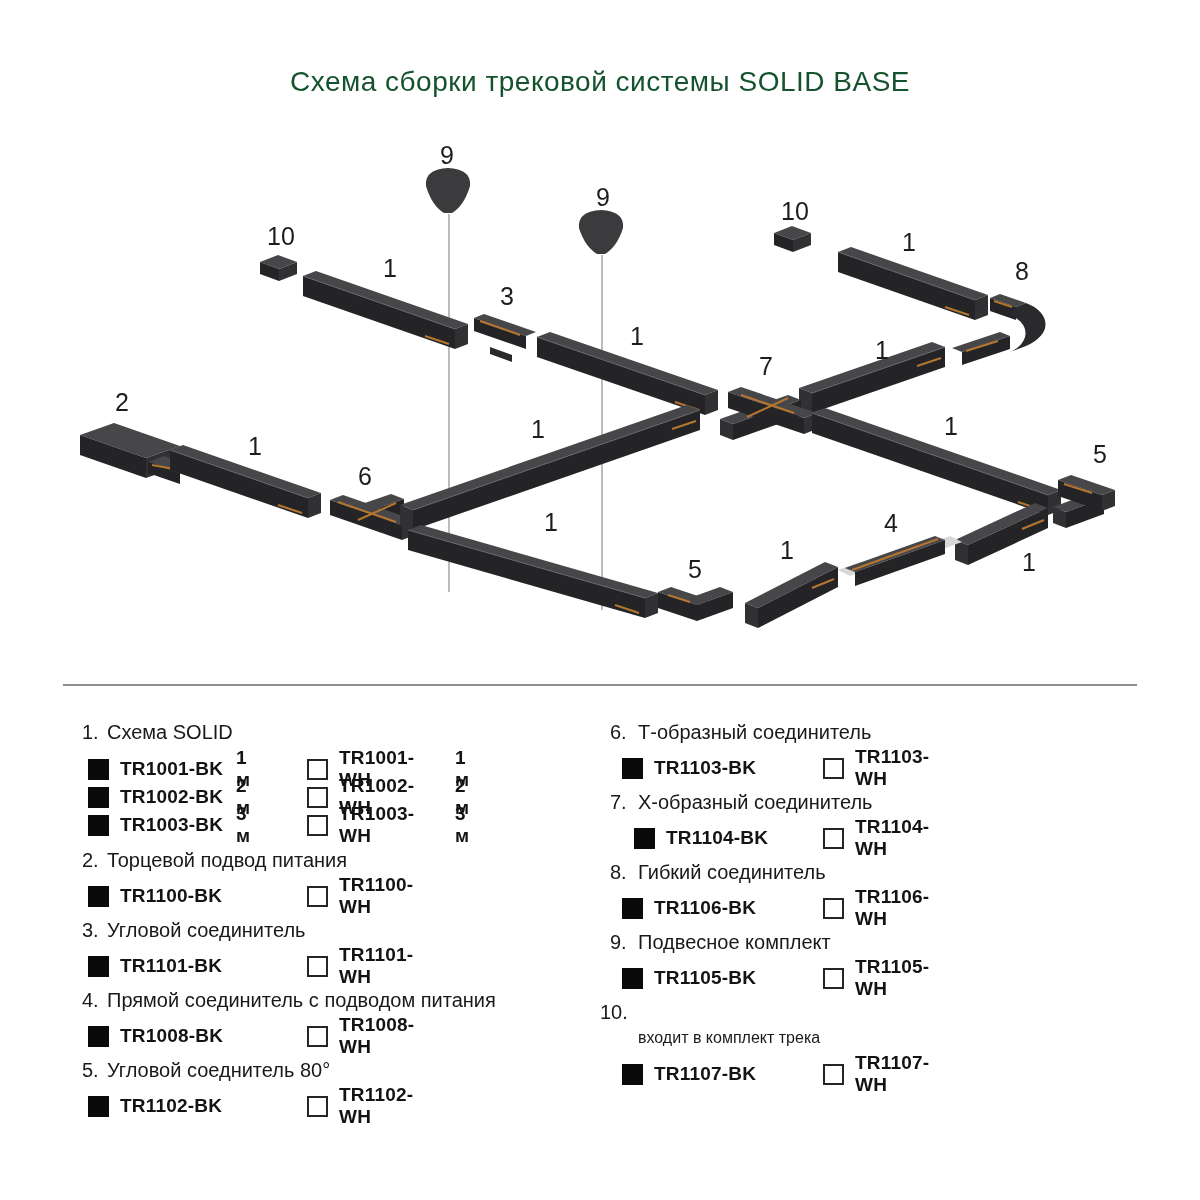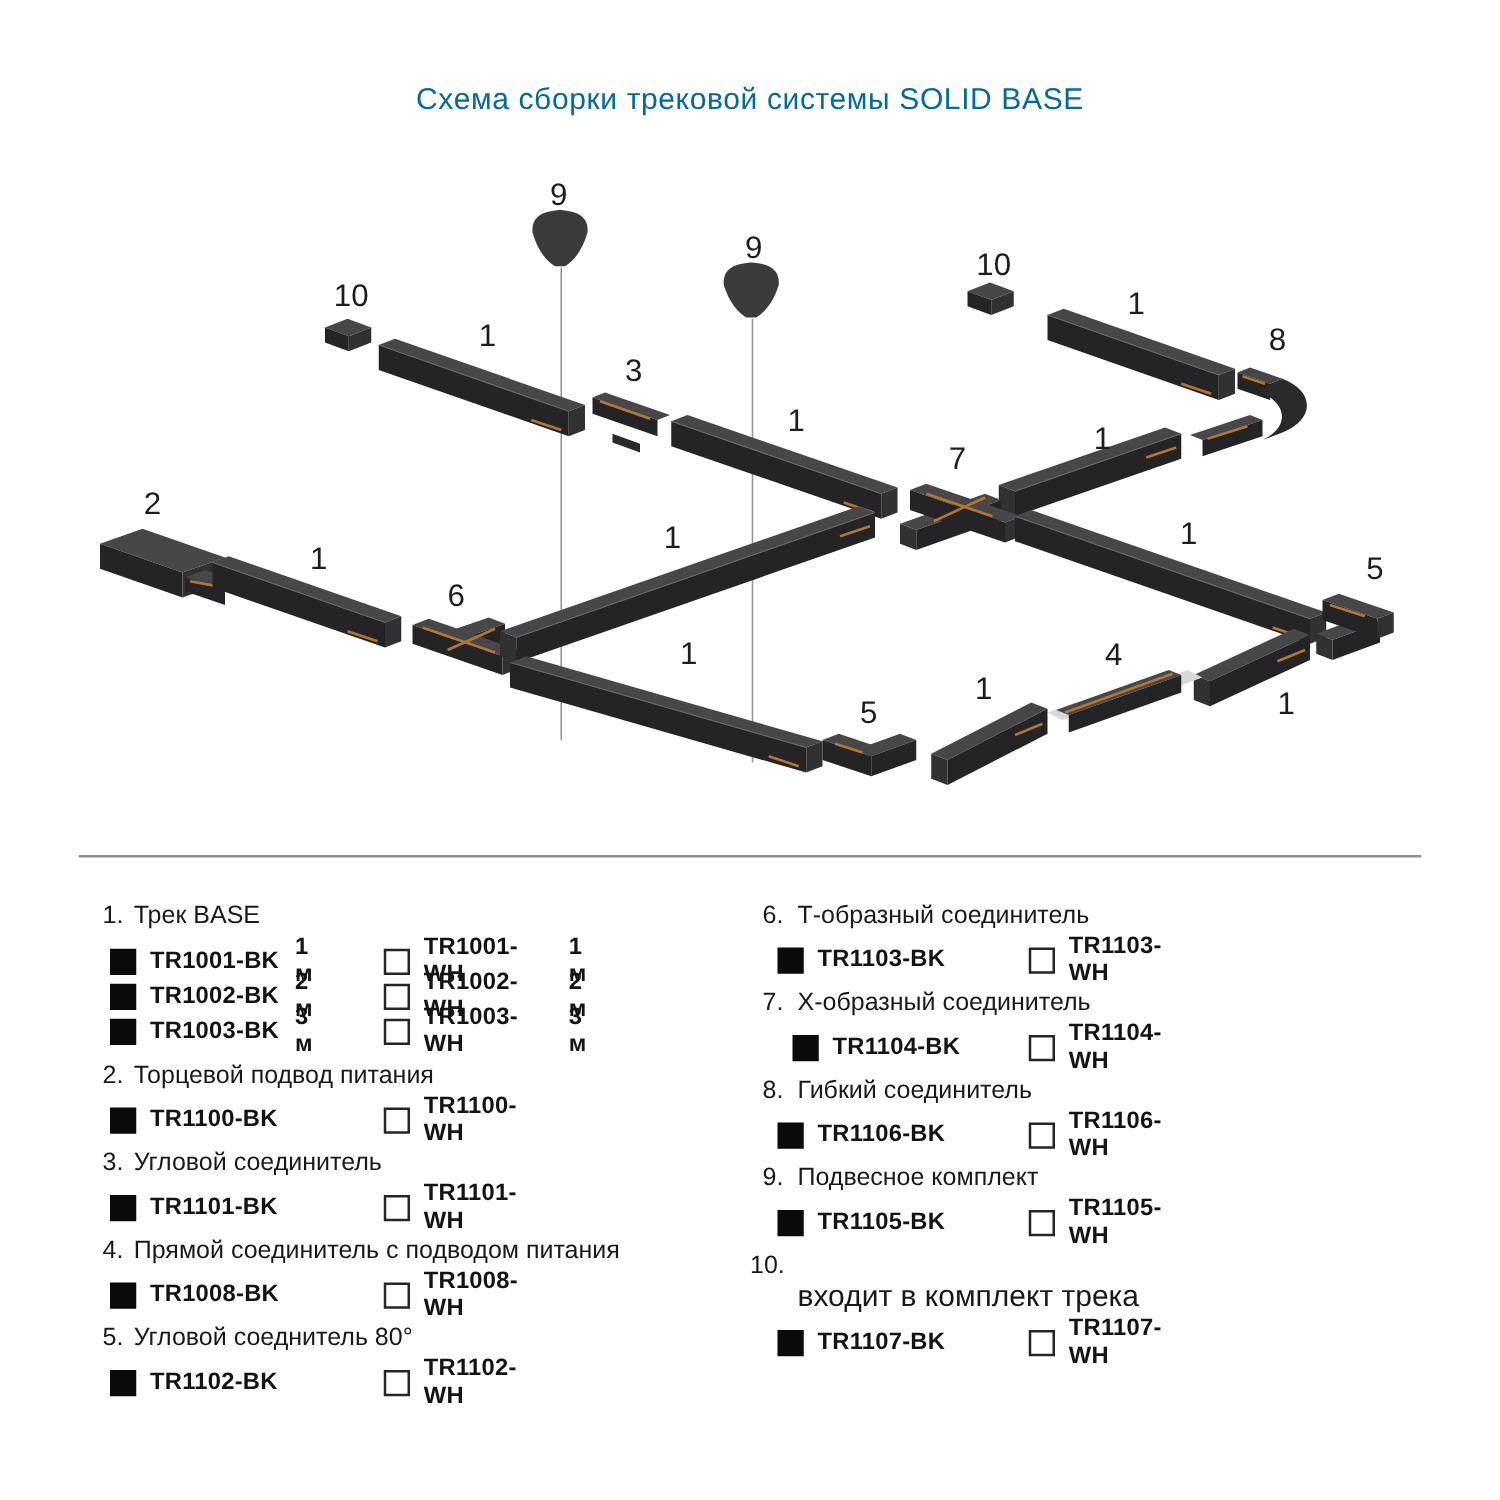--- a/index.html
+++ b/index.html
@@ -1,36 +1,36 @@
 <!DOCTYPE html>
 <html><head>
 <meta charset="utf-8">
 <style>
   html,body{margin:0;padding:0;background:#ffffff;}
   .page{position:relative;width:1200px;height:1200px;background:#fff;overflow:hidden;
         font-family:"Liberation Sans",sans-serif;color:#19191b;}
   .title{position:absolute;top:66px;left:0;width:1200px;text-align:center;
-         font-size:24px;letter-spacing:.5px;color:#0369a1;font-weight:400;}
+         font-size:28px;letter-spacing:.5px;color:#14532d;font-weight:400;}
   .divider{position:absolute;top:684px;left:63px;width:1074px;height:2px;background:#8f8f92;}
   svg.diagram{position:absolute;top:140px;left:0;}
   
   .t{fill:#47474a;} .f{fill:#242427;} .e{fill:#313134;} .d{fill:#2a2a2d;}
   .wing{fill:#d8d8d8;}
   .cu{stroke:#b5762f;stroke-width:2;fill:none;}
   .hl{stroke:#66666a;stroke-width:1;fill:none;}
   .wire{stroke:#97979a;stroke-width:1.3;fill:none;}
   .cone{fill:#3b3b3e;}
   .callout{font-family:"Liberation Sans",sans-serif;font-size:25px;fill:#1d1d1f;}
   
   .leg-h{position:absolute;display:flex;font-size:20px;color:#19191b;line-height:24px;height:24px;}
   .leg-h .num{display:inline-block;}
   .col-l{left:82px;} .col-l .num{flex:0 0 25px;}
   .col-r{left:610px;} .col-r .num{flex:0 0 28px;}
   .col-r10{left:600px;} .col-r10 .num{flex:0 0 38px;}
-  .leg-h2{position:absolute;left:638px;font-size:24px;line-height:24px;height:24px;}
+  .leg-h2{position:absolute;left:638px;font-size:16px;line-height:24px;height:24px;}
   .row{position:absolute;height:24px;}
   .grp{position:absolute;top:0;display:flex;align-items:center;height:24px;}
   .cb{width:21px;height:21px;flex:0 0 21px;}
   .cb-bk{background:#0a0a0a;}
   .cb-wh{background:#fff;border:2px solid #252527;box-sizing:border-box;}
   .code{font-weight:bold;font-size:19px;color:#131315;margin-left:11px;min-width:104px;letter-spacing:.2px;}
   .qty{font-weight:bold;font-size:19px;color:#131315;margin-left:12px;}
 </style>
 </head>
 <body>
@@ -237,21 +237,21 @@
       <text class="callout" x="787" y="419">1</text>
       <text class="callout" x="891" y="392">4</text>
       <text class="callout" x="1029" y="431">1</text>
     </g>
   </svg>
 
   <div class="divider"></div>
 
   <div class="leg-h col-l" style="top:720px">
     <span class="num">1.</span>
-    <span class="ttl">Трек BASE</span>
+    <span class="ttl">Схема SOLID</span>
   </div>
   <div class="row" style="top:757px;left:88px">
     <div class="grp" style="left:0">
       <span class="cb cb-bk"></span>
       <span class="code">TR1001-BK</span>
       <span class="qty">1 м</span>
     </div>
     <div class="grp" style="left:219px">
       <span class="cb cb-wh"></span>
       <span class="code">TR1001-WH</span>

